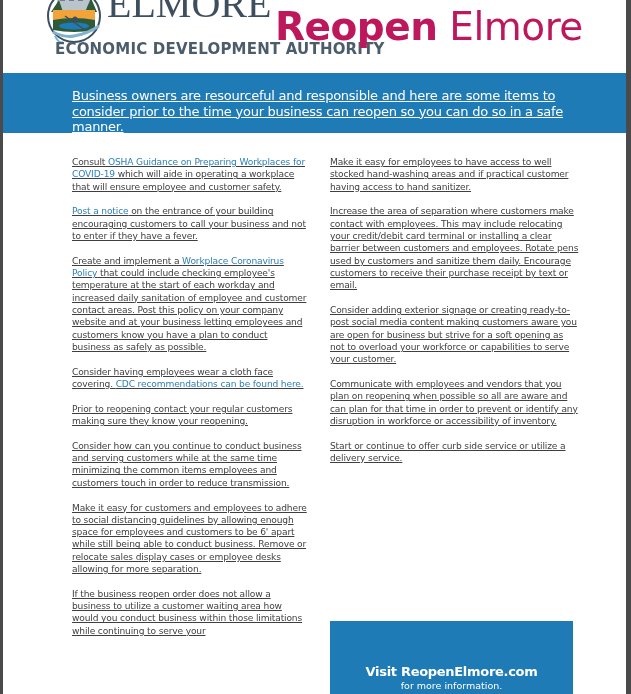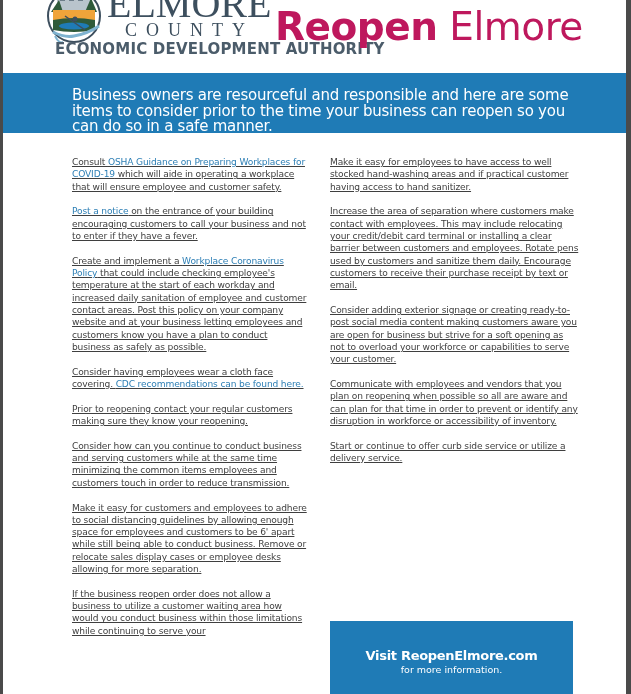--- a/index.html
+++ b/index.html
@@ -38,38 +38,38 @@
       line-height: 50px; white-space: nowrap; letter-spacing: -0.5px;
     }
     .title b { font-weight: bold; }
     .title span.light { font-weight: normal; }
     .banner {
       position: absolute; left: 0; top: 73px; width: 623px; height: 60px;
       background: #1f7bb6;
     }
     .banner-text {
       position: absolute; left: 69px; top: 15px; width: 500px;
-      color: #ffffff; font-family: "DejaVu Sans", sans-serif; font-size: 15px;
-      line-height: 15.5px; letter-spacing: -0.25px;
+      color: #ffffff; font-family: "DejaVu Sans", sans-serif; font-size: 13px;
+      line-height: 15.5px; letter-spacing: -0.25px; text-decoration: underline;
     }
     .col {
       position: absolute; top: 156px; width: 250px;
       font-family: "DejaVu Sans", sans-serif; font-size: 9.1px; line-height: 12.3px;
       color: #3f3f3f; letter-spacing: -0.15px;
     }
     .col-left { left: 69px; width: 236px; }
     .col-right { left: 327px; width: 250px; }
     .col p { margin-bottom: 12.5px; text-decoration: underline; }
     .link { color: #2d7fb5; }
     .cta {
       position: absolute; left: 327px; top: 621px; width: 243px; height: 80px;
       background: #1f7bb6; text-align: center; color: #fff;
     }
     .cta-main {
-      display: block; margin-top: 27px;
+      display: block; margin-top: 43px;
       font-family: "DejaVu Sans", sans-serif; font-weight: bold; font-size: 13px;
       letter-spacing: -0.3px; line-height: 16px;
     }
     .cta-sub {
       display: block;
       font-family: "DejaVu Sans", sans-serif; font-size: 9.5px; line-height: 12px;
     }
   </style>
 </head>
 <body>
@@ -88,21 +88,20 @@
         <path d="M40 26 L46 12 L52 26 Z" fill="#2f5a3a"></path>
         <rect x="8" y="24" width="42" height="10" fill="#f0a43a"></rect>
         <path d="M8 34 Q29 30 50 34 L50 44 Q29 48 8 44 Z" fill="#2f5a3a"></path>
         <ellipse cx="29" cy="40" rx="15" ry="3.5" fill="#1f7bb6"></ellipse>
         <circle cx="30" cy="33" r="2.5" fill="#3d4f5e"></circle>
         <line x1="20" y1="30" x2="40" y2="44" stroke="#3d4f5e" stroke-width="1.5"></line>
         <path d="M8 46 Q20 52 29 50 Q42 48 54 40" fill="none" stroke="#7fb3d0" stroke-width="3"></path>
         <path d="M10 50 Q14 58 18 56" fill="none" stroke="#7fb3d0" stroke-width="2"></path>
       </svg>
       <div class="logo-elmore">ELMORE</div>
-      <div class="logo-county">COUNTY</div>
       <div class="logo-eda">ECONOMIC DEVELOPMENT AUTHORITY</div>
     </div>
     <div class="title"><b>Reopen</b><span class="light"> Elmore</span></div>
   </div>
 
   <div class="banner">
     <div class="banner-text">Business owners are resourceful and responsible and here are some items to consider prior to the time your business can reopen so you can do so in a safe manner.</div>
   </div>
 
   <div class="col col-left">

